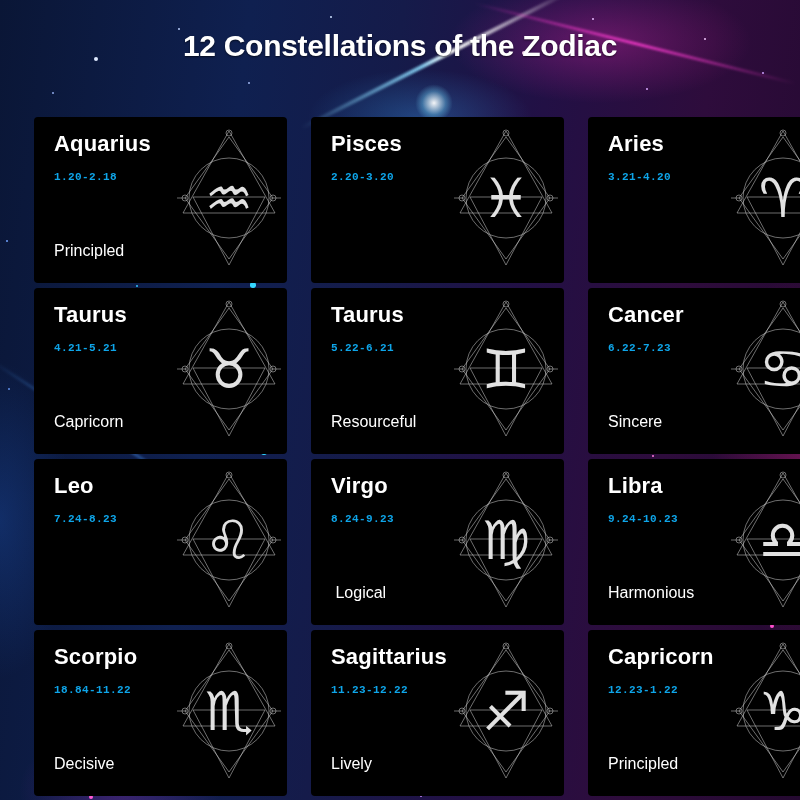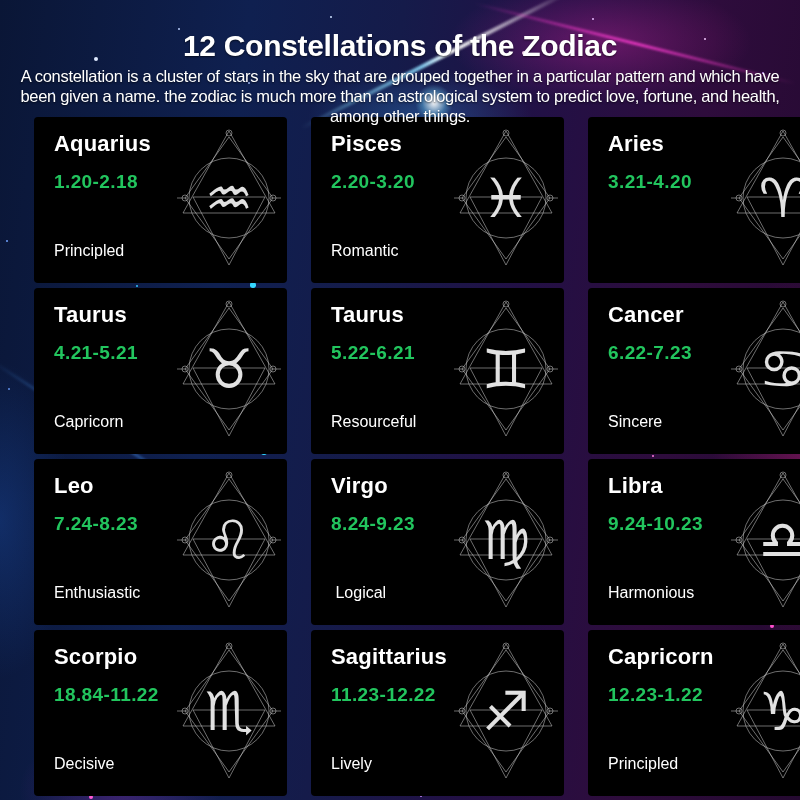--- a/index.html
+++ b/index.html
@@ -39,38 +39,37 @@
   .header { position:absolute; top:6px; left:0; width:800px; text-align:center; z-index:3;margin-top:21px; }
   .title { margin:2px 0 3px; font-size:30px; font-weight:bold; letter-spacing:-.3px;
     text-shadow:0 1px 2px rgba(0,0,0,.6); }
   .subtitle { width:764px; margin:0 auto; font-size:16.5px; line-height:1.22;
     letter-spacing:-.3px; text-shadow:0 1px 2px rgba(0,0,0,.6); }
   .grid { position:absolute; left:34px; top:117px; display:grid;
     grid-template-columns:repeat(3,253px); grid-auto-rows:166px; gap:5px 24px; z-index:2; }
   .card { position:relative; background:#000; border-radius:4px; overflow:hidden; }
   .card .name { position:absolute; left:20px; top:14px; font-size:22px; font-weight:bold;
     letter-spacing:.2px; z-index:2; }
-  .card .dates { position:absolute; left:20px; top:54px; font-size:19px; font-weight:bold;
-    letter-spacing:.4px; color:#22c55e; z-index:2; }
+  .card .dates { position:absolute; left:20px; top:54px; font-size:11px; font-weight:bold;
+    letter-spacing:.4px; color:#0ea5e9; z-index:2;font-family:Liberation Mono, monospace; }
   .card .traits { position:absolute; left:20px; top:86px; font-size:16px; line-height:19px;
     font-weight:500; white-space:pre; z-index:2; }
   .card .art { position:absolute; right:6px; top:8px; z-index:1; }
 </style>
 </head>
 <body>
 
 <div class="poster">
   <div class="stars"></div>
   <div class="streak streak-cyan"></div>
   <div class="streak streak-magenta"></div>
   <div class="streak streak-blue"></div>
 
   <div class="header">
     <h1 class="title">12 Constellations of the Zodiac</h1>
-    <p class="subtitle">A constellation is a cluster of stars in the sky that are grouped together in a particular pattern and which have been given a name. the zodiac is much more than an astrological system to predict love, fortune, and health, among other things.</p>
   </div>
 
   <div class="grid">
   <div class="card">
     <div class="name">Aquarius</div>
     <div class="dates">1.20-2.18</div>
     <div class="traits">
       <div>Principled</div>
       
       
@@ -87,25 +86,20 @@
         <line x1="0" y1="73" x2="10" y2="73"></line>
         <line x1="94" y1="73" x2="104" y2="73"></line>
       </g>
       <text x="52" y="92" text-anchor="middle" font-size="54" fill="#ededed" fill-opacity="0.95" font-family="DejaVu Sans, sans-serif">♒</text>
     </svg>
   </div>
 
   <div class="card">
     <div class="name">Pisces</div>
     <div class="dates">2.20-3.20</div>
-    <div class="traits">
-      <div>Romantic</div>
-      
-      
-    </div>
     <svg class="art" width="104" height="146" viewBox="0 0 104 146">
       <g fill="none" stroke="#c7c7c7" stroke-opacity="0.55" stroke-width="1">
         <polygon points="52,6 98,88 6,88"></polygon>
         <polygon points="52,140 16,72 88,72"></polygon>
         <circle cx="52" cy="73" r="40"></circle>
         <polygon points="52,12 96,73 52,134 8,73"></polygon>
         <circle cx="52" cy="8" r="3"></circle>
         <circle cx="8" cy="73" r="3"></circle>
         <circle cx="96" cy="73" r="3"></circle>
         <line x1="0" y1="73" x2="10" y2="73"></line>
@@ -202,25 +196,20 @@
         <line x1="0" y1="73" x2="10" y2="73"></line>
         <line x1="94" y1="73" x2="104" y2="73"></line>
       </g>
       <text x="52" y="92" text-anchor="middle" font-size="54" fill="#ededed" fill-opacity="0.95" font-family="DejaVu Sans, sans-serif">♋</text>
     </svg>
   </div>
 
   <div class="card">
     <div class="name">Leo</div>
     <div class="dates">7.24-8.23</div>
-    <div class="traits">
-      <div>Enthusiastic</div>
-      
-      
-    </div>
     <svg class="art" width="104" height="146" viewBox="0 0 104 146">
       <g fill="none" stroke="#c7c7c7" stroke-opacity="0.55" stroke-width="1">
         <polygon points="52,6 98,88 6,88"></polygon>
         <polygon points="52,140 16,72 88,72"></polygon>
         <circle cx="52" cy="73" r="40"></circle>
         <polygon points="52,12 96,73 52,134 8,73"></polygon>
         <circle cx="52" cy="8" r="3"></circle>
         <circle cx="8" cy="73" r="3"></circle>
         <circle cx="96" cy="73" r="3"></circle>
         <line x1="0" y1="73" x2="10" y2="73"></line>

